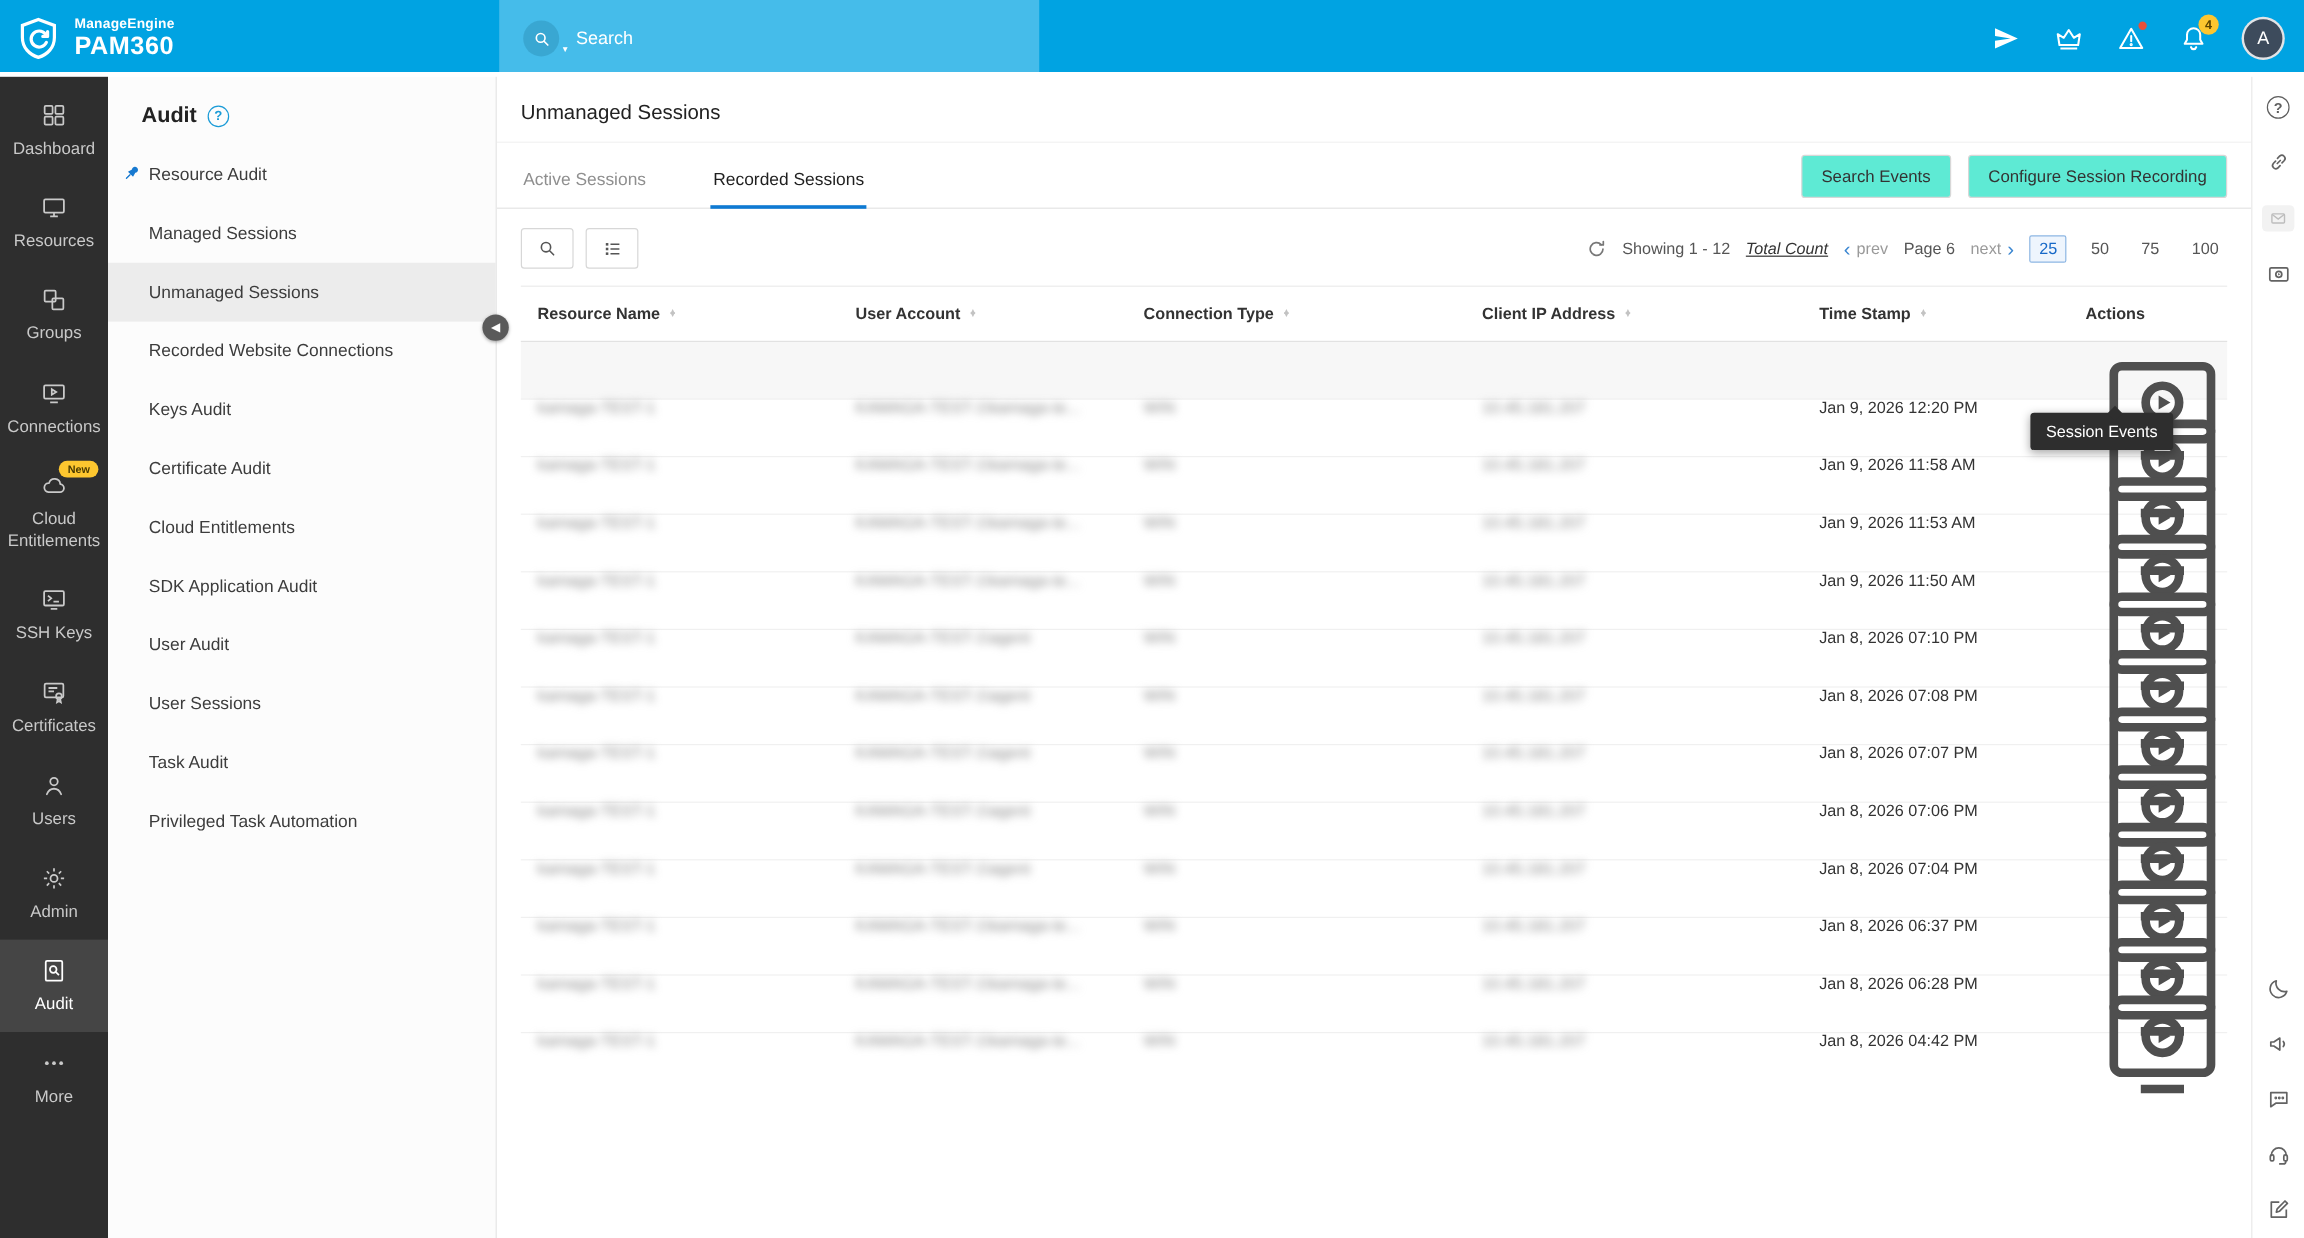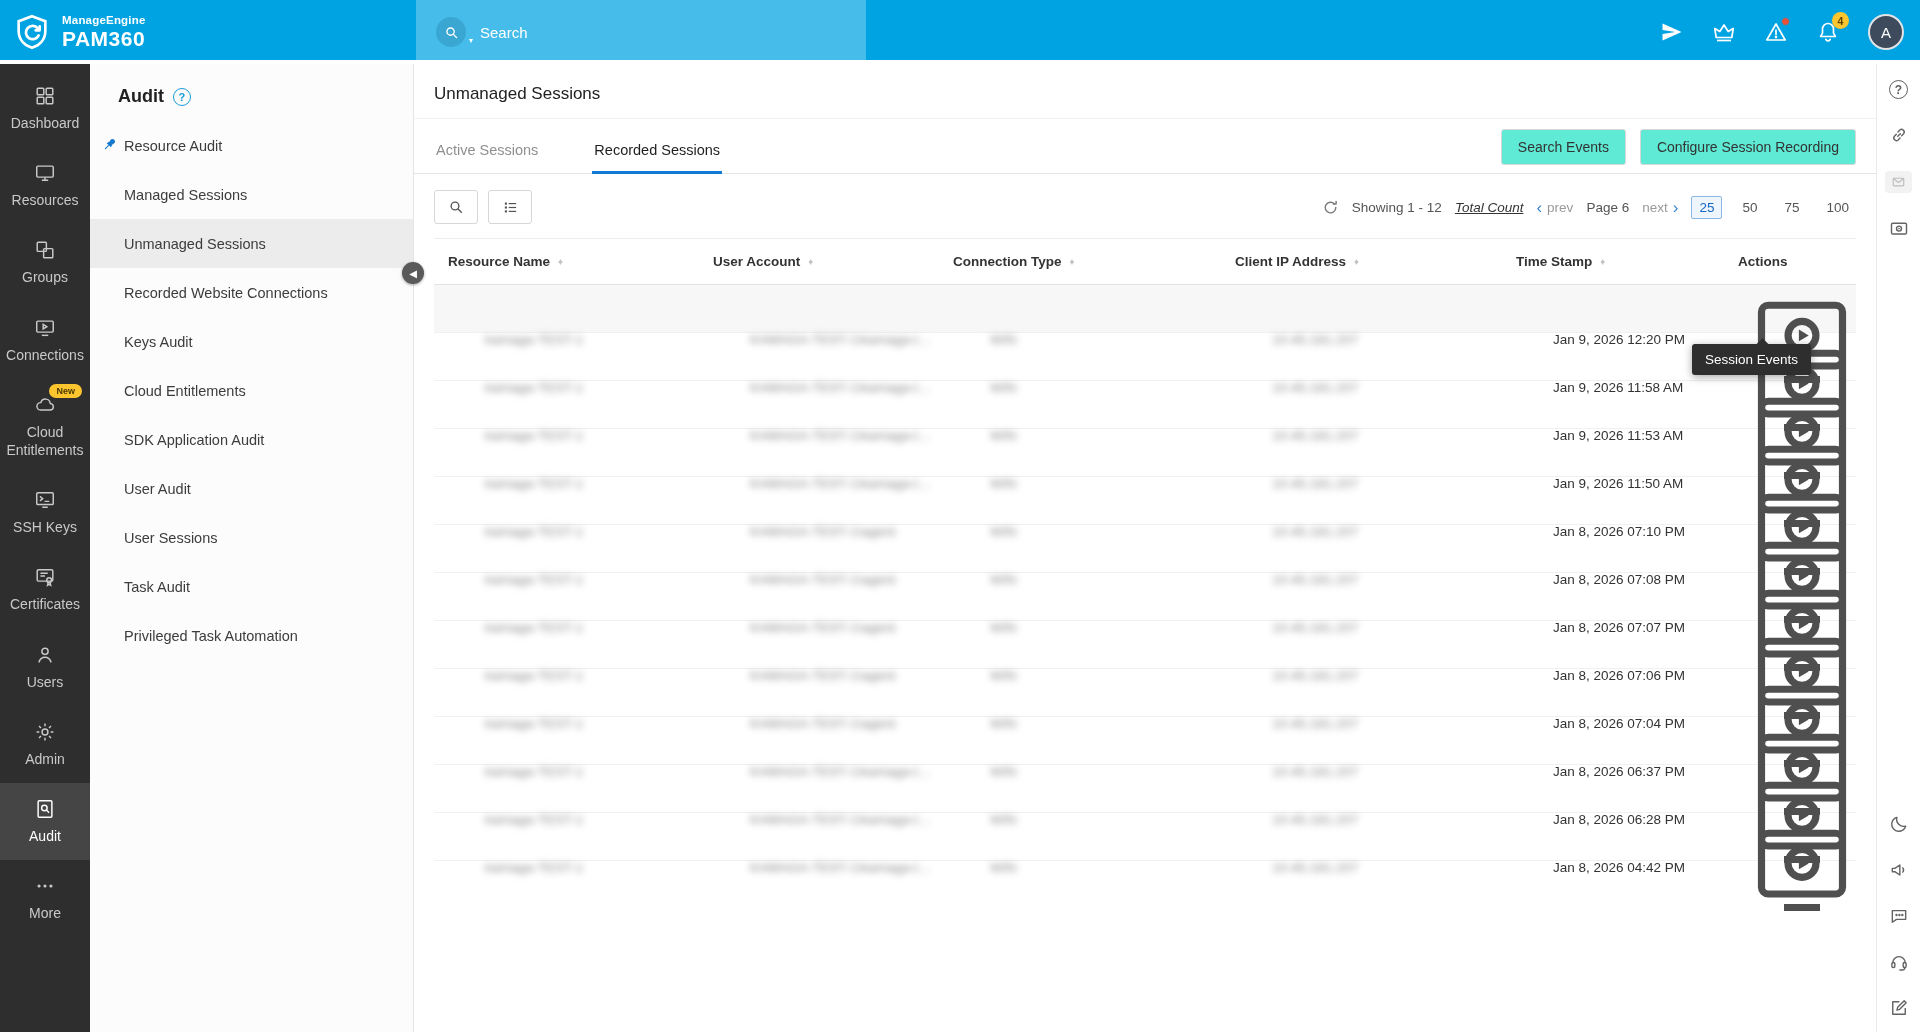--- a/index.html
+++ b/index.html
@@ -80,21 +80,21 @@
 
   
   .table { margin:14px 20px 0 20px; border-top:1px solid #ececec; }
   .thead, .tr { display:grid; grid-template-columns:265px 240px 282px 281px 222px 1fr;
                 align-items:center; padding-left:14px; }
   .thead { height:46px; border-bottom:1px solid #e2e2e2; font-size:13.5px; font-weight:bold; color:#333; }
   .th { display:flex; align-items:center; gap:7px; }
   .sort { display:flex; flex-direction:column; gap:2px; line-height:0; color:#c3c3c3; font-size:7px; cursor:pointer; }
   .tr { height:48px; border-bottom:1px solid #f0f0f0; font-size:13.5px; }
   .tbody > div.tr:nth-of-type(1) { background:#f7f7f7; }
-  .td { white-space:nowrap; overflow:hidden; text-overflow:ellipsis; padding-right:20px;margin-left:37px; }
+  .td { white-space:nowrap; overflow:hidden; text-overflow:ellipsis; padding-right:20px; }
   .td.blur { filter:blur(3.5px); color:#8a8a8a; }
   .td.time { color:#333; }
   .action-cell { padding-left:10px; }
   .action-ic { width:21px; height:21px; color:#4f4f4f; cursor:pointer; }
   .tooltip { position:absolute; left:1278px; top:280px; background:#2e2e2e; color:#fff; font-size:13.5px;
              padding:8px 13px; border-radius:3px; box-shadow:0 2px 8px rgba(0,0,0,.35); z-index:18; white-space:nowrap; }
   .tooltip::before { content:""; position:absolute; top:-4px; right:44px; width:9px; height:9px;
                      background:#2e2e2e; transform:rotate(45deg); }
 
   
@@ -299,20 +299,23 @@
   <div class="snav-item active">
       <span>Unmanaged Sessions</span>
     </div>
   <div class="snav-item">
       <span>Recorded Website Connections</span>
     </div>
   <div class="snav-item">
       <span>Keys Audit</span>
     </div>
   <div class="snav-item">
+      <span>Certificate Audit</span>
+    </div>
+  <div class="snav-item">
       <span>Cloud Entitlements</span>
     </div>
   <div class="snav-item">
       <span>SDK Application Audit</span>
     </div>
   <div class="snav-item">
       <span>User Audit</span>
     </div>
   <div class="snav-item">
       <span>User Sessions</span>

